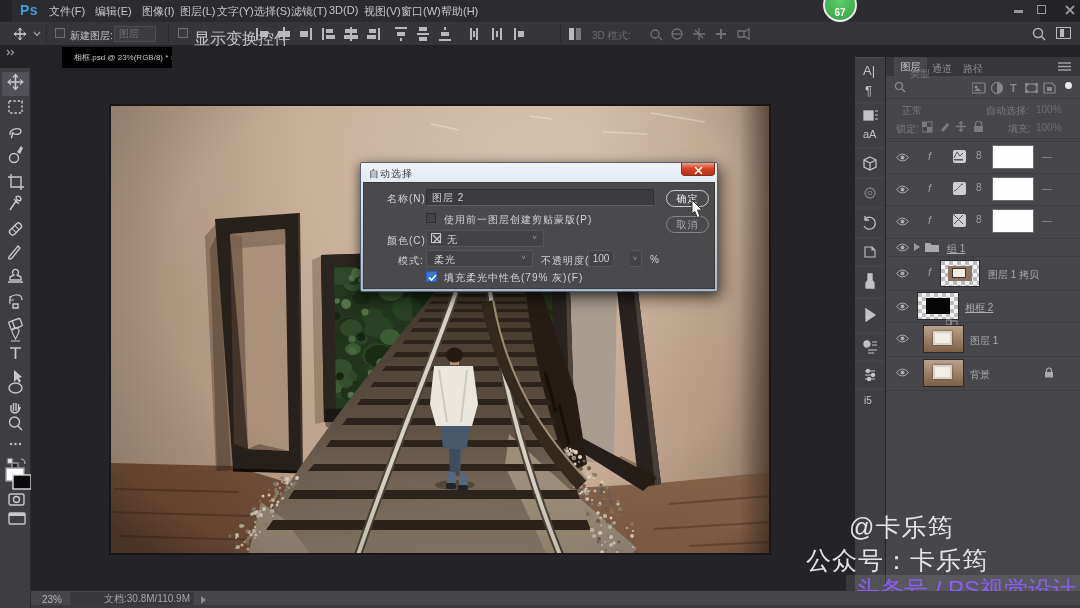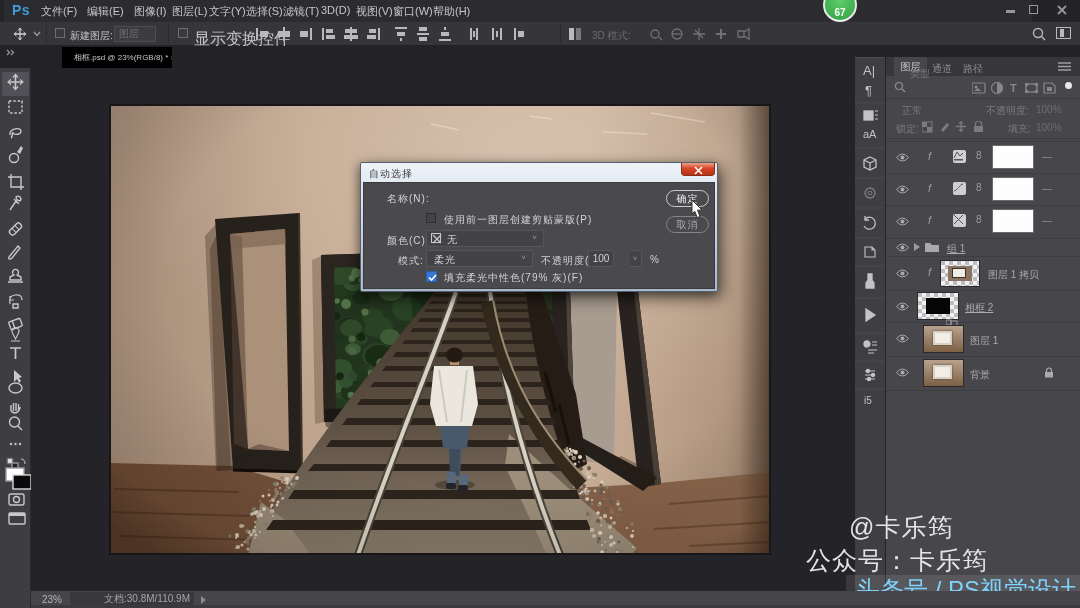--- a/index.html
+++ b/index.html
@@ -1,17 +1,17 @@
 <!DOCTYPE html>
 <html><head><meta charset="utf-8">
 <style>
 *{margin:0;padding:0;box-sizing:border-box}
 html,body{width:1080px;height:608px;overflow:hidden;background:#242428;font-family:"Liberation Sans",sans-serif;position:relative}
 .abs{position:absolute}
-#menubar{left:4px;top:0;width:1028px;height:22px;background:#2c2c30;color:#c6c7c9;font-size:11px}
+#menubar{left:12px;top:0;width:1028px;height:22px;background:#2c2c30;color:#c6c7c9;font-size:11px}
 #menubar .mi{position:absolute;top:4px;white-space:nowrap}
 #pslogo{position:absolute;left:8px;top:2px;font-size:14px;font-weight:bold;color:#3f9dd8;letter-spacing:0.5px}
 #optbar{left:0;top:22px;width:1080px;height:24px;background:#36363a;border-bottom:1px solid #232327}
 #tabbar{left:0;top:46px;width:1080px;height:22px;background:#232327}
 #doctab{position:absolute;left:62px;top:1px;width:110px;height:21px;background:#000000;color:#c3c4c6;font-size:8px;line-height:21px;padding-left:12px;white-space:nowrap;overflow:hidden}
 #toolbar{left:0;top:68px;width:31px;height:540px;background:#3d3d42;border-right:1px solid #2b2b2f}
 #statusbar{left:31px;top:591px;width:1049px;height:17px;background:#45454a;color:#b5b6b8;font-size:10px}
 #statusbar .inset{position:absolute;left:39px;top:1px;width:124px;height:14px;background:#39393d;color:#a5a6a8;padding-left:34px;line-height:14px}
 #stripe{left:855px;top:57px;width:30px;height:534px;background:#3e3e43}
 #panel{left:886px;top:57px;width:194px;height:534px;background:#47474b}
@@ -812,21 +812,21 @@
       </g>
 <g transform="translate(71,0)">
         <path d="M1,1 l8,0 l3,3 l0,7 l-11,0 z" fill="none" stroke="#88888c" stroke-width="1.2"></path>
         <rect x="4" y="5" width="5" height="4"></rect>
       </g>
 </svg>
 <circle style="position:absolute">
 <span style="position:absolute;left:179px;top:25px;width:7px;height:7px;border-radius:50%;background:#e8e8ea"></span>
 <div style="position:absolute;left:0;top:41px;width:194px;height:1px;background:#3c3c40"></div>
 <span style="position:absolute;left:16px;top:47px;color:#7b7b7f">正常</span>
-<span style="position:absolute;left:100px;top:47px;color:#7b7b7f">不透明度:</span>
+<span style="position:absolute;left:100px;top:47px;color:#7b7b7f">自动选择:</span>
 <span style="position:absolute;left:150px;top:47px;color:#6d6d71">100%</span>
 <span style="position:absolute;left:10px;top:65px;color:#7b7b7f">锁定:</span>
 <svg style="position:absolute;left:36px;top:64px" width="80" height="12" fill="#7b7b7f">
 <g>
           <rect x="0" y="1" width="10" height="10" fill="none" stroke="#7b7b7f"></rect>
           <rect x="0" y="1" width="5" height="5"></rect>
           <rect x="5" y="6" width="5" height="5"></rect>
         </g>
 <g transform="translate(17,0)">
           <path d="M2,9 L8,2 L10,4 L4,11 Z"></path>
@@ -945,20 +945,21 @@
 </circle>
   </div>
 <div class="abs" id="dlg" style="left:360px;top:162px;width:358px;height:130px;background:linear-gradient(#eef3f9,#a9b7ca);border:1px solid #55606e;border-radius:2px;box-shadow:4px 6px 16px rgba(0,0,0,0.55), -2px 2px 8px rgba(0,0,0,0.3)">
 <span style="position:absolute;left:8px;top:4px;font-size:10px;color:#38383a;letter-spacing:1px">自动选择</span>
 <div style="position:absolute;left:320px;top:0px;width:34px;height:13px;background:linear-gradient(#f0a088,#d64527 45%,#b33316);border:1px solid #8c2c12;border-radius:0 0 4px 4px;border-top:none">
 <svg width="34" height="13">
         <path d="M13,3 L20,10 M20,3 L13,10" stroke="#fff" stroke-width="1.6"></path>
       </svg></div>
 <div style="position:absolute;left:2px;top:19px;width:352px;height:107px;background:#4a4a4c;border:1px solid #3a3a3c;font-size:10px;color:#d2d3d5;letter-spacing:1px">
 <span style="position:absolute;left:23px;top:9px">名称(N):</span>
+<div style="position:absolute;left:62px;top:6px;width:228px;height:17px;background:#3b3b3d;border:1px solid #2e2e30;border-bottom-color:#5e5e62;line-height:15px;padding-left:5px">图层 2</div>
 <div style="position:absolute;left:302px;top:7px;width:43px;height:17px;border:1px solid #c9cacc;border-radius:9px;text-align:center;line-height:15px;color:#ededef">确定</div>
 <div style="position:absolute;left:302px;top:33px;width:43px;height:17px;border:1px solid #85868a;border-radius:9px;text-align:center;line-height:15px;color:#ababaf">取消</div>
 <svg style="position:absolute;left:326px;top:16px" width="15" height="20" viewBox="0 0 15 20">
         <path d="M2,1 L12,11 L7.5,11.2 L10,17.5 L7.2,18.6 L4.8,12.3 L2,14.8 Z" fill="#fff" stroke="#333" stroke-width="1"></path>
       </svg>
 <span style="position:absolute;left:62px;top:30px;width:10px;height:10px;background:#434345;border:1px solid #2e2e30"></span>
 <span style="position:absolute;left:80px;top:30px">使用前一图层创建剪贴蒙版(P)</span>
 <span style="position:absolute;left:23px;top:51px">颜色(C):</span>
 <div style="position:absolute;left:62px;top:47px;width:118px;height:17px;background:#434345;border:1px solid #56565a">
 <span style="position:absolute;left:4px;top:2px;width:10px;height:10px;border:1.3px solid #c8c9cb"></span>
@@ -980,21 +981,21 @@
 <span style="position:absolute;left:62px;top:88px;width:11px;height:11px;background:#3677d6;border:1px solid #2b5fae"></span>
 <svg style="position:absolute;left:63px;top:89px" width="11" height="11">
         <path d="M2,5.5 L4.5,8 L9,3" stroke="#fff" stroke-width="1.6" fill="none"></path>
       </svg>
 <span style="position:absolute;left:80px;top:88px">填充柔光中性色(79% 灰)(F)</span>
 </div>
   </div>
 <div class="abs" style="left:846px;top:575px;width:234px;height:25px;background:rgba(255,255,255,0.10)"></div>
 <div class="abs" style="left:849px;top:511px;font-size:25px;color:rgba(242,242,242,0.92);letter-spacing:1px">@卡乐筠</div>
 <div class="abs" style="left:806px;top:544px;font-size:25px;color:rgba(242,242,242,0.92);letter-spacing:1px">公众号：卡乐筠</div>
-<div class="abs" style="left:856px;top:574px;font-size:24px;color:#7dd3fc;letter-spacing:0px">头条号 / PS视觉设计</div>
+<div class="abs" style="left:856px;top:574px;font-size:24px;color:#8b5cf6;letter-spacing:0px">头条号 / PS视觉设计</div>
 <div class="abs" id="statusbar">
     <span style="position:absolute;left:11px;top:3px">23%</span>
     <span class="inset">文档:30.8M/110.9M</span>
     <svg style="position:absolute;left:170px;top:5px" width="5" height="8">
       <path d="M0,0 L5,4 L0,8 Z" fill="#8a8b8d"></path>
     </svg>
   </div>
 <div class="abs" style="left:31px;top:605px;width:1049px;height:3px;background:#3a3a3f"></div>
 
 <div class="abs" style="left:823px;top:-12px;width:34px;height:34px;border-radius:50%;background:radial-gradient(circle at 50% 35%,#5ecf6a,#2f9e41);border:2px solid #e9e9e9;color:#fff;font-size:10px;font-weight:bold;text-align:center;line-height:46px">67</div>

